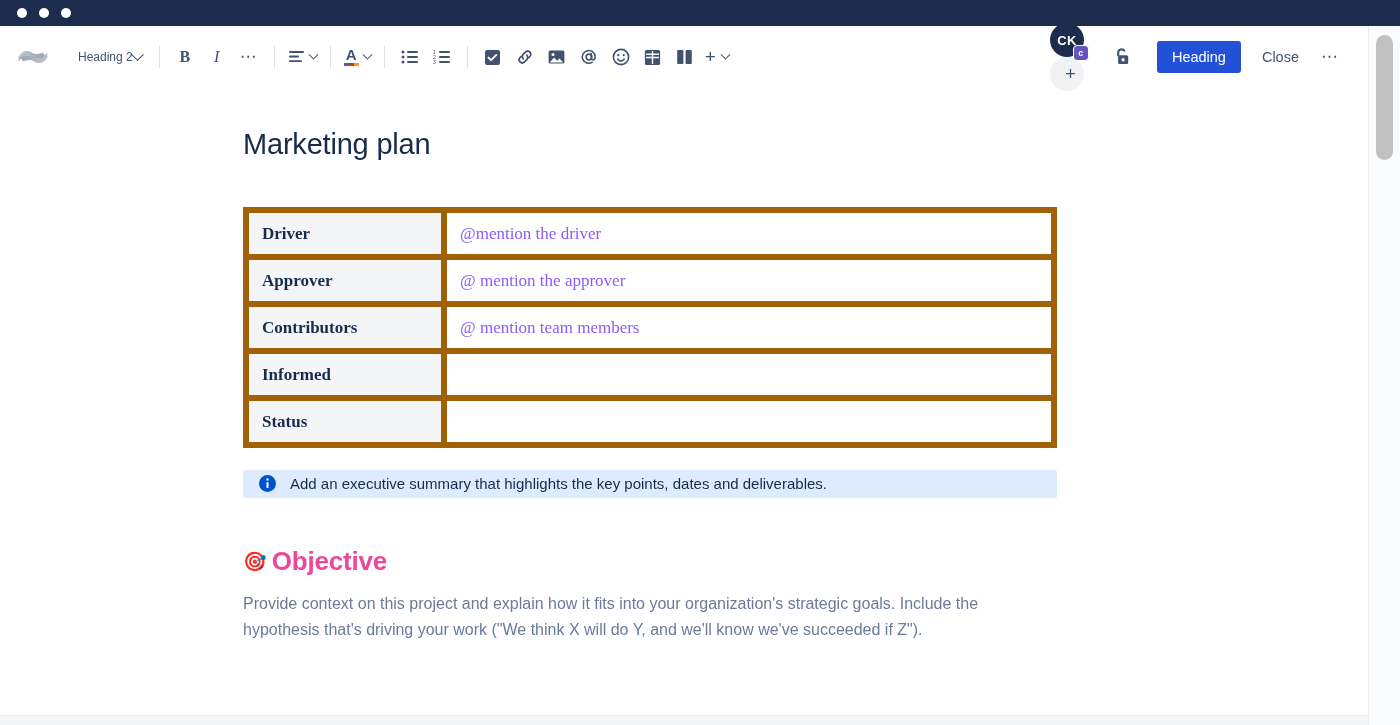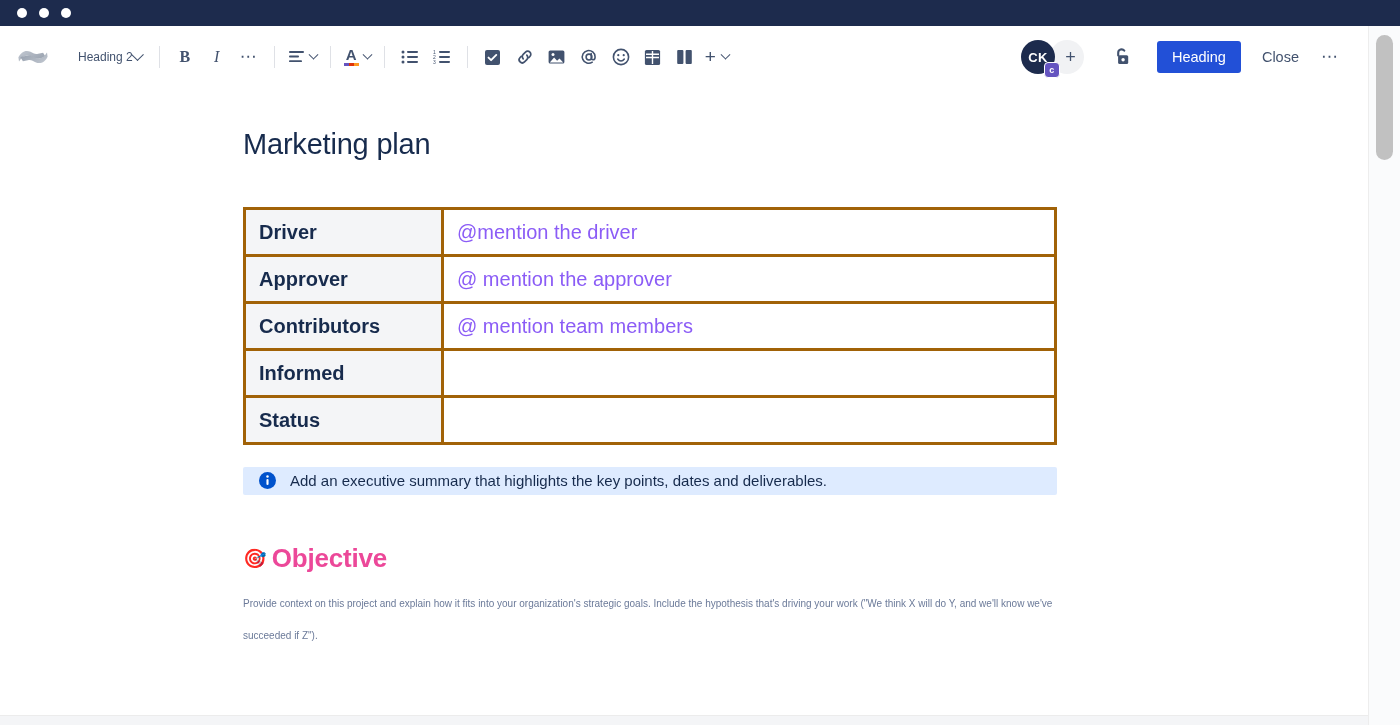--- a/index.html
+++ b/index.html
@@ -116,22 +116,23 @@
   
   .right-zone {
     display: flex;
     align-items: center;
     gap: 0;
   }
 
   .avatars {
     position: relative;
     display: flex;
-    align-items: flex-start;
+    align-items: flex-end;
     margin-right: 22px;
+    flex-direction: column;
   }
   .avatar {
     position: relative;
     width: 34px; height: 34px;
     border-radius: 50%;
     background: #1d2b4d;
     color: #ffffff;
     font-size: 13px;
     font-weight: bold;
     display: flex;
@@ -238,25 +239,26 @@
     margin-bottom: 46px;
   }
 
   
   table.raci {
     border-collapse: collapse;
     width: 814px;
     table-layout: fixed;
   }
   table.raci td {
-    border: 3px solid #a16207;
+    border: 6px solid #a16207;
     height: 47px;
     padding: 0 13px;
     vertical-align: middle;
-    font-size: 20px;
+    font-size: 17px;
+    font-family: Liberation Serif, serif;
   }
   table.raci td.hdr {
     background: #f4f5f7;
     font-weight: bold;
     color: #172b4d;
     width: 198px;
   }
   table.raci td.val {
     color: #8b5cf6;
     background: #ffffff;
@@ -299,22 +301,22 @@
   }
   .section-h h2 {
     font-size: 26px;
     color: #ec4899;
     font-weight: bold;
     letter-spacing: -0.2px;
   }
 
   .body-p {
     width: 810px;
-    font-size: 10px;
-    line-height: 32px;
+    font-size: 16px;
+    line-height: 26px;
     color: #6b7a99;
   }
 
   
   .scrollbar-track {
     position: absolute;
     top: 26px; right: 0;
     width: 32px;
     height: 699px;
     background: #fafbfc;

